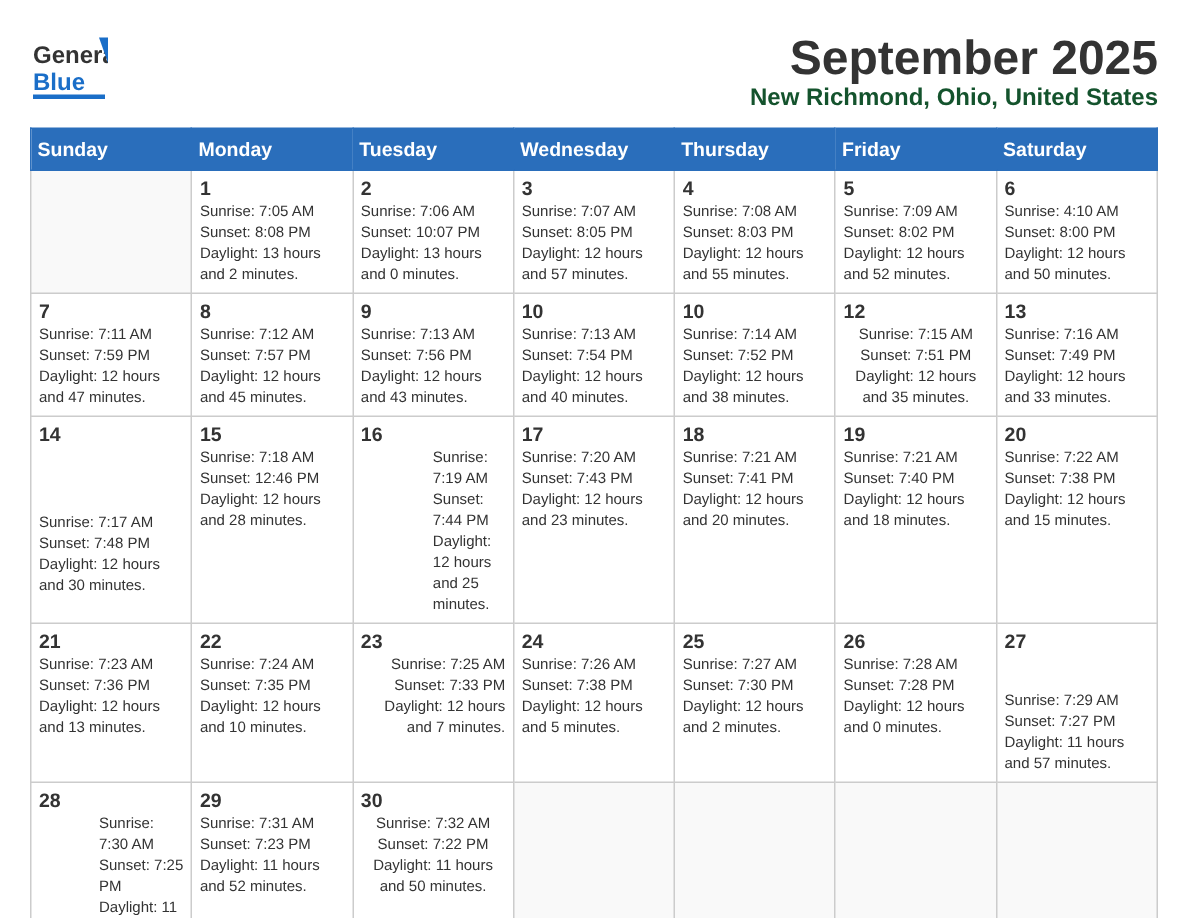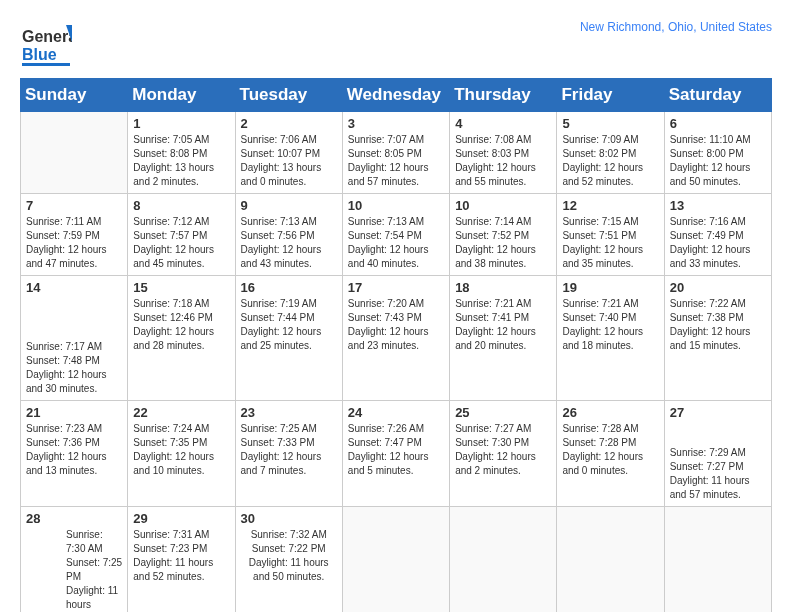--- a/index.html
+++ b/index.html
@@ -18,33 +18,33 @@
     }
     .title-block {
       text-align: right;
     }
     .title-block h1 {
       font-size: 32px;
       font-weight: bold;
       color: #333;
     }
     .title-block h2 {
-      font-size: 12px;
-      font-weight: normal;
-      color: #3b82f6;
+      font-size: 16px;
+      font-weight: bold;
+      color: #14532d;
     }
     .calendar {
       width: 100%;
       border-collapse: collapse;
       border: 1px solid #ccc;
     }
     .calendar th {
       background: #2a6ebb;
       color: #fff;
-      font-size: 17px;
+      font-size: 13px;
       padding: 6px 4px;
       text-align: left;
       border: 1px solid #2a6ebb;
     }
     .calendar td {
       border: 1px solid #ccc;
       vertical-align: top;
       padding: 4px 5px;
       font-size: 10px;
       color: #333;
@@ -78,20 +78,21 @@
   <div class="logo-wrapper">
     <svg width="52" height="48" viewBox="0 0 52 48">
 
       <text x="2" y="22" font-size="16" font-weight="bold" fill="#333" font-family="Arial">General</text>
       <text x="2" y="40" font-size="16" font-weight="bold" fill="#1a6ec8" font-family="Arial">Blue</text>
       <polygon points="46,5 52,5 52,22" fill="#1a6ec8"></polygon>
       <rect x="2" y="43" width="48" height="3" fill="#1a6ec8"></rect>
     </svg>
   </div>
   <div class="title-block">
+    <h1>September 2025</h1>
     <h2>New Richmond, Ohio, United States</h2>
   </div>
 </div>
 
 <table class="calendar">
   <thead>
     <tr>
     <th>Sunday</th>
         <th>Monday</th>
         <th>Tuesday</th>
@@ -134,21 +135,21 @@
         </td>
         <td>
           <span class="day-number">5</span>
           <div class="day-info" style="white-space: pre-line;">Sunrise: 7:09 AM
 Sunset: 8:02 PM
 Daylight: 12 hours
 and 52 minutes.</div>
         </td>
         <td>
           <span class="day-number">6</span>
-          <div class="day-info" style="white-space: pre-line;">Sunrise: 11:10 AM
+          <div class="day-info" style="white-space: pre-line;">Sunrise: 4:10 AM
 Sunset: 8:00 PM
 Daylight: 12 hours
 and 50 minutes.</div>
         </td>
       </tr>
       <tr>
         <td>
           <span class="day-number">7</span>
           <div class="day-info" style="white-space: pre-line;">Sunrise: 7:11 AM
 Sunset: 7:59 PM
@@ -178,21 +179,21 @@
         </td>
         <td>
           <span class="day-number">10</span>
           <div class="day-info" style="white-space: pre-line;">Sunrise: 7:14 AM
 Sunset: 7:52 PM
 Daylight: 12 hours
 and 38 minutes.</div>
         </td>
         <td>
           <span class="day-number">12</span>
-          <div class="day-info" style="white-space: pre-line;">Sunrise: 7:15 AM
+          <div class="day-info" style="white-space: pre-line; text-align: center;">Sunrise: 7:15 AM
 Sunset: 7:51 PM
 Daylight: 12 hours
 and 35 minutes.</div>
         </td>
         <td>
           <span class="day-number">13</span>
           <div class="day-info" style="white-space: pre-line;">Sunrise: 7:16 AM
 Sunset: 7:49 PM
 Daylight: 12 hours
 and 33 minutes.</div>
@@ -208,21 +209,21 @@
         </td>
         <td>
           <span class="day-number">15</span>
           <div class="day-info" style="white-space: pre-line;">Sunrise: 7:18 AM
 Sunset: 12:46 PM
 Daylight: 12 hours
 and 28 minutes.</div>
         </td>
         <td>
           <span class="day-number">16</span>
-          <div class="day-info" style="white-space: pre-line;">Sunrise: 7:19 AM
+          <div class="day-info" style="white-space: pre-line; margin-left: 48px;">Sunrise: 7:19 AM
 Sunset: 7:44 PM
 Daylight: 12 hours
 and 25 minutes.</div>
         </td>
         <td>
           <span class="day-number">17</span>
           <div class="day-info" style="white-space: pre-line;">Sunrise: 7:20 AM
 Sunset: 7:43 PM
 Daylight: 12 hours
 and 23 minutes.</div>
@@ -259,29 +260,29 @@
         </td>
         <td>
           <span class="day-number">22</span>
           <div class="day-info" style="white-space: pre-line;">Sunrise: 7:24 AM
 Sunset: 7:35 PM
 Daylight: 12 hours
 and 10 minutes.</div>
         </td>
         <td>
           <span class="day-number">23</span>
-          <div class="day-info" style="white-space: pre-line;">Sunrise: 7:25 AM
+          <div class="day-info" style="white-space: pre-line; text-align: right;">Sunrise: 7:25 AM
 Sunset: 7:33 PM
 Daylight: 12 hours
 and 7 minutes.</div>
         </td>
         <td>
           <span class="day-number">24</span>
           <div class="day-info" style="white-space: pre-line;">Sunrise: 7:26 AM
-Sunset: 7:47 PM
+Sunset: 7:38 PM
 Daylight: 12 hours
 and 5 minutes.</div>
         </td>
         <td>
           <span class="day-number">25</span>
           <div class="day-info" style="white-space: pre-line;">Sunrise: 7:27 AM
 Sunset: 7:30 PM
 Daylight: 12 hours
 and 2 minutes.</div>
         </td>

